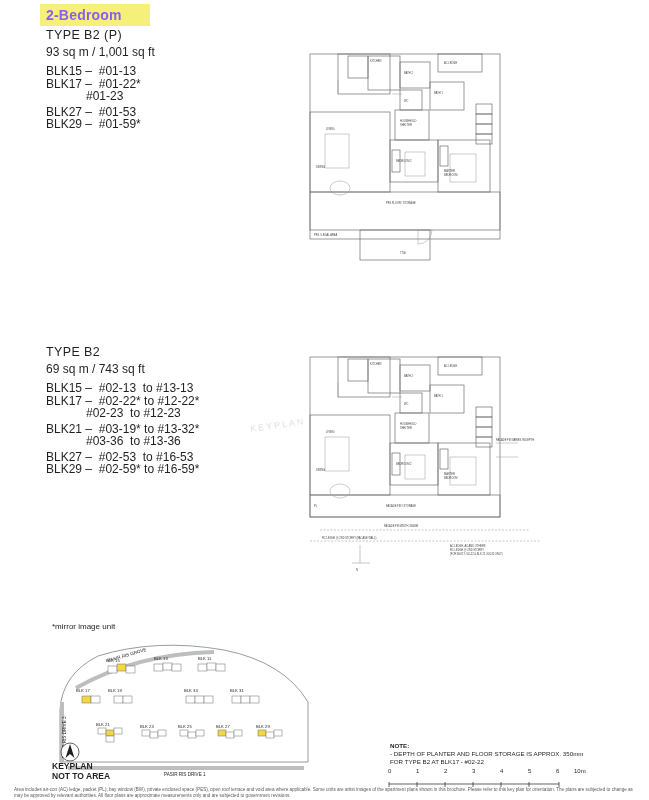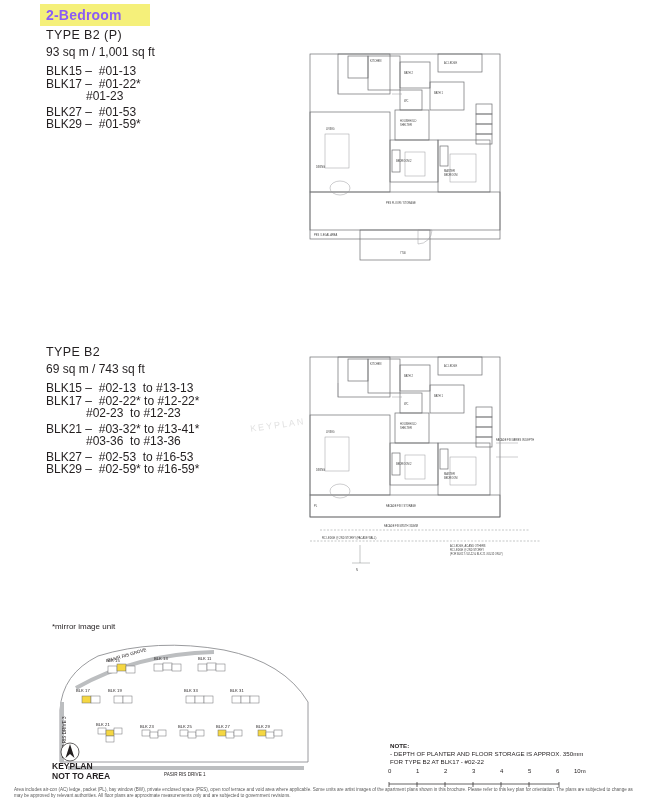--- a/index.html
+++ b/index.html
@@ -221,21 +221,21 @@
 </div>
 
 <div class="unit-block" style="left:46px; top:345px;">
   <div class="unit-title">TYPE B2</div>
   <div class="unit-area">69 sq m / 743 sq ft</div>
   <div class="unit-list">
     <div class="unit-row">BLK15 –  #02-13  to #13-13</div>
     <div class="unit-row">BLK17 –  #02-22* to #12-22*</div>
     <div class="unit-row">            #02-23  to #12-23</div>
     <div class="gap-row"></div>
-    <div class="unit-row">BLK21 –  #03-32* to #13-41*</div>
+    <div class="unit-row">BLK21 –  #03-19* to #13-32*</div>
     <div class="unit-row">            #03-36  to #13-36</div>
     <div class="gap-row"></div>
     <div class="unit-row">BLK27 –  #02-53  to #16-53</div>
     <div class="unit-row">BLK29 –  #02-59* to #16-59*</div>
   </div>
 </div>
 
 <div class="plan" style="left:300px; top:345px;">
 <svg width="250" height="240" viewBox="0 0 250 240" xmlns="http://www.w3.org/2000/svg">
   <g fill="none" stroke="#6d6e71" stroke-width="0.7">

